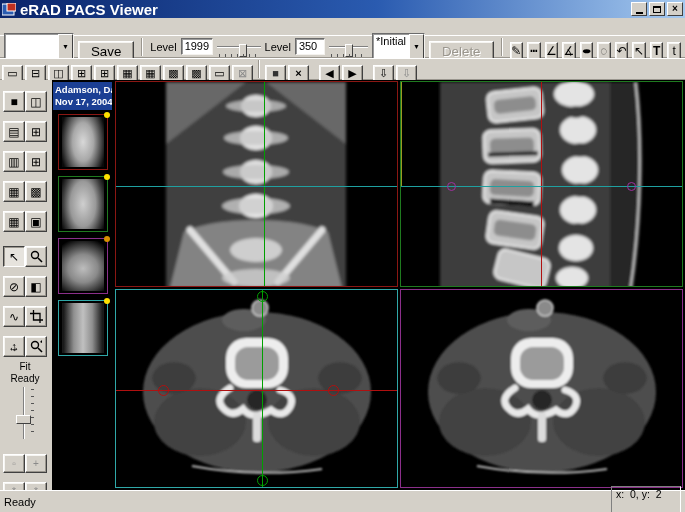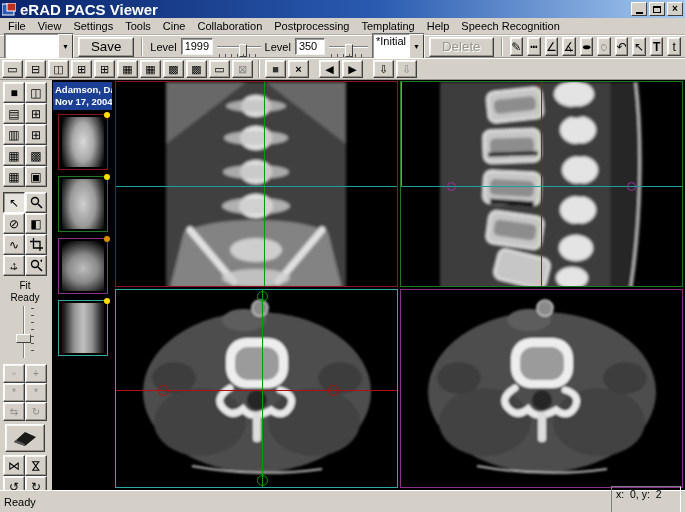--- a/index.html
+++ b/index.html
@@ -31,21 +31,21 @@
   #toolbar2 { top:58px; height:22px; padding:0 2px; gap:2px; }
 
   .sunken { background:#fff; border:1px solid; border-color:#6b6b6b #f4f2ee #f4f2ee #6b6b6b;
     box-shadow:inset 1px 1px 0 #9a9a9a; }
   .combo { display:flex; height:28px; align-items:stretch; }
   .combo .combo-text { flex:1 1 auto; padding:1px 3px; overflow:hidden; white-space:nowrap; }
   .combo .combo-btn { width:15px; background:#d4d0c8; border:1px solid;
     border-color:#fff #404040 #404040 #fff; font-size:7px; display:flex; align-items:center; justify-content:center; }
   .btn3 { background:#d4d0c8; border:1px solid; border-color:#fff #404040 #404040 #fff;
     box-shadow:inset -1px -1px 0 #9a968e, inset 1px 1px 0 #f6f5f2;
-    display:flex; align-items:center; justify-content:center; }
+    display:flex; align-items:center; justify-content:center;margin-top:9px; }
   .btn3.pressed { border-color:#404040 #fff #fff #404040; box-shadow:inset 1px 1px 0 #9a968e; background:#e6e3dd; }
   .push { height:20px; padding:0 12px; }
   .push.disabled { color:#9a968e; text-shadow:1px 1px 0 #fff; }
   .tb-sep { width:2px; height:18px; border-left:1px solid #9a968e; border-right:1px solid #fff; margin:0 3px; }
   .wl-input { width:40px; height:17px; padding:1px 3px; }
   .slider { position:relative; width:64px; height:18px; }
   .slider .track { position:absolute; left:0; right:0; top:8px; height:2px;
     border-top:1px solid #808080; border-bottom:1px solid #fff; }
   .slider .thumb { position:absolute; top:2px; width:8px; height:13px; background:#d4d0c8;
     border:1px solid; border-color:#fff #404040 #404040 #fff; }
@@ -124,32 +124,20 @@
         </span>
       <span class="win-btn">
           <span class="glyph-restore"></span>
         </span>
       <span class="win-btn">
           <span>×</span>
         </span>
     </span>
   </div>
 
-  <div id="menubar">
-    <span class="menu-item">File</span>
-    <span class="menu-item">View</span>
-    <span class="menu-item">Settings</span>
-    <span class="menu-item">Tools</span>
-    <span class="menu-item">Cine</span>
-    <span class="menu-item">Collaboration</span>
-    <span class="menu-item">Postprocessing</span>
-    <span class="menu-item">Templating</span>
-    <span class="menu-item">Help</span>
-    <span class="menu-item">Speech Recognition</span>
-  </div>
 
   <div id="toolbar1" class="toolbar">
     <span class="combo sunken" style="width:102px">
       <span class="combo-text"></span>
       <span class="combo-btn">
           <span>▼</span>
         </span>
     </span>
     <button class="btn3 push">Save</button>
     <span class="tb-sep"></span>

